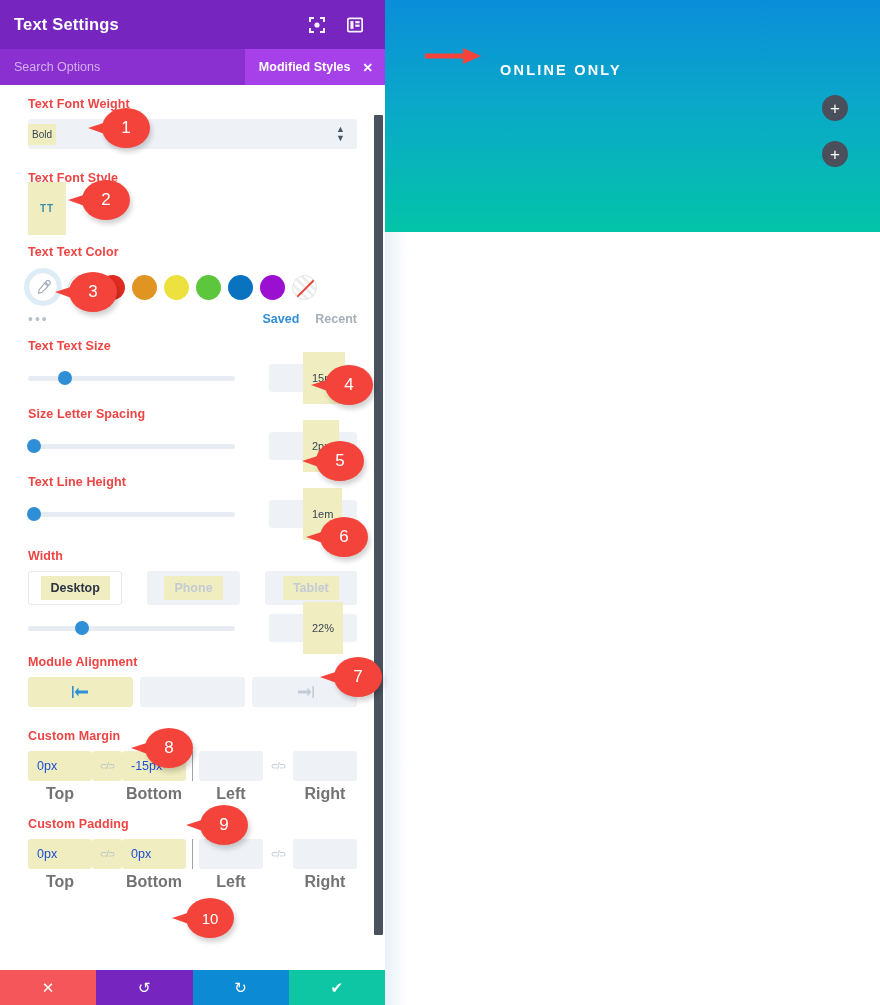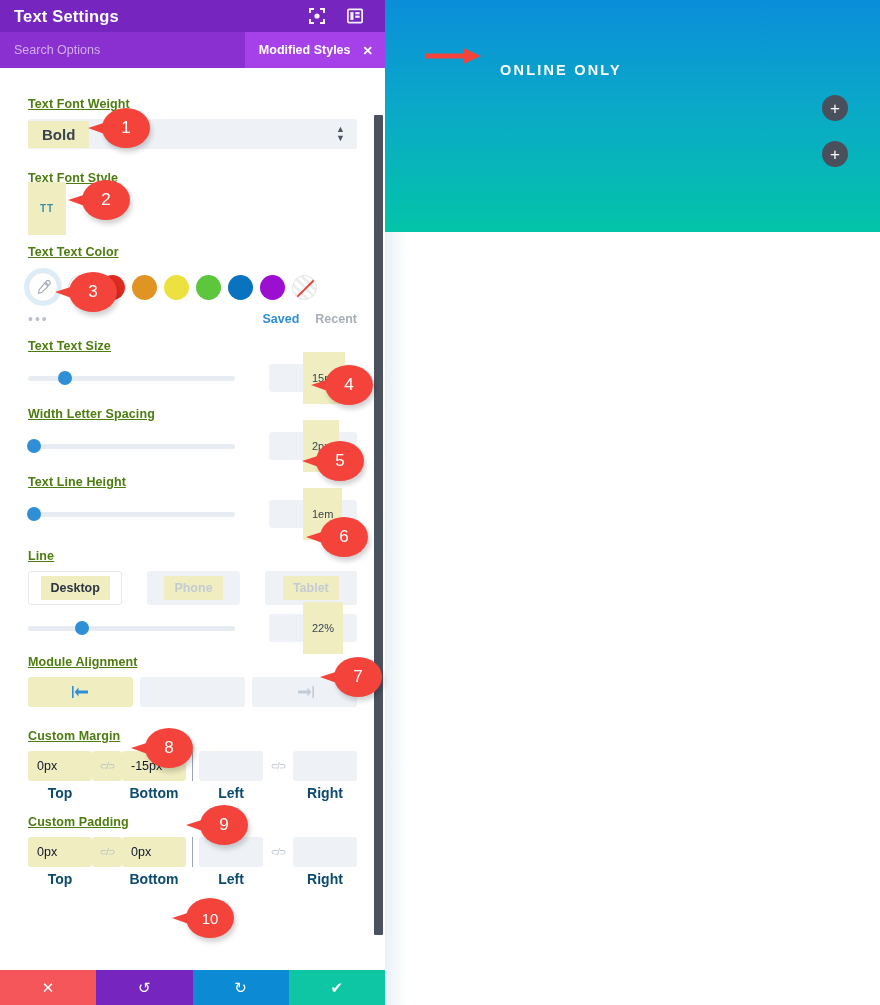--- a/index.html
+++ b/index.html
@@ -44,21 +44,21 @@
   }
   #plus-1 { left: 437px; top: 95px; }
   #plus-2 { left: 437px; top: 141px; }
 
   
   .panel {
     position: absolute; left: 0; top: 0; width: 385px; height: 1005px;
     background: #ffffff;
   }
   .panel-header {
-    position: relative; height: 32px; background: #7625bf;
+    position: relative; height: 49px; background: #7625bf;
     display: flex; align-items: center; padding: 0 14px;
   }
   .panel-title { color:#fff; font-size:16.5px; font-weight:bold; letter-spacing:.2px; }
   .header-icons { margin-left: auto; display: flex; gap: 22px; padding-right: 8px; }
   .hicon { width: 16px; height: 16px; opacity: .95; }
 
   .search-bar {
     height: 36px; background: #8a2fd0; display: flex; align-items: center;
     position: relative;
   }
@@ -82,34 +82,34 @@
   .panel-inner { padding: 12px 0 0 0; position: relative; }
 
   .scrollbar {
     position: absolute; left: 374px; top: 115px; width: 9px; height: 820px;
     background: #4a5260; border-radius: 1px;
   }
 
   
   .group { padding: 0 28px; margin-bottom: 0; }
   .glabel {
-    font-size: 12.5px; color: #4d7c0f; font-weight: bold;
-    margin-bottom: 8px; letter-spacing: .1px; text-decoration: underline;
+    font-size: 12.5px; color: #ef4444; font-weight: bold;
+    margin-bottom: 8px; letter-spacing: .1px;
   }
   .sep { height: 22px; }
 
   
   .select-row {
     position: relative; height: 30px; background: #eef2f7;
     border-radius: 3px; display: flex; align-items: center;
   }
   .hl { background: #f0eec0; }
   .select-val {
-    font-size: 15px; font-weight: bold; color: #394451;
-    padding: 5px 14px; display: inline-block;
+    font-size: 10px; font-weight: normal; color: #394451;
+    padding: 5px 4px; display: inline-block;
   }
   .select-caret {
     position: absolute; right: 12px; top: 50%; transform: translateY(-50%);
     font-size: 9px; color: #4a5564; line-height: 1.05; text-align:center;
   }
 
   
   .tt-btn {
     display: inline-block; padding: 21px 12px; font-size: 10px;
     font-weight: bold; color: #3d8fa8; letter-spacing: 1px;
@@ -178,30 +178,30 @@
   }
   .align-btn.active { background: #f0eec0; }
 
   
   .mp-row { display: flex; align-items: stretch; height: 30px; }
   .mp-cell {
     flex: 1; height: 30px; background: #eef2f7; border-radius: 3px;
     display: flex; align-items: center;
   }
   .mp-cell.hl { background: #f0eec0; }
-  .mp-cell .v { font-size: 12.5px; color: #0f172a; padding: 5px 9px; }
+  .mp-cell .v { font-size: 12.5px; color: #1d4ed8; padding: 5px 9px; }
   .mp-link {
     width: 30px; display: flex; align-items: center; justify-content: center;
     font-size: 9px; color: #b4bec8; letter-spacing: -1px;
   }
   .mp-link.hl { background: #f0eec0; border-radius:3px; }
   .mp-divider { width: 1px; background: #9aa4ae; margin: 0 6px; }
   .mp-labels { display: flex; margin-top: 4px; }
   .mp-lab {
-    flex: 1; text-align: center; font-size: 14px; color: #0c4a6e;
+    flex: 1; text-align: center; font-size: 16px; color: #737373;
     font-weight: bold;
   }
   .mp-lab-spacer { width: 30px; }
   .mp-lab-spacer2 { width: 13px; }
 
   
   .actionbar {
     position: absolute; left: 0; top: 970px; width: 385px; height: 35px;
     display: flex;
   }
@@ -330,21 +330,21 @@
               <div class="slider-knob" style="left:18%"></div>
             </div>
             <div class="slider-val">
               <span class="v hl">15px</span>
             </div>
           </div>
         </div>
         <div class="sep" style="height:12px"></div>
 
         <div class="group">
-          <div class="glabel">Width Letter Spacing</div>
+          <div class="glabel">Size Letter Spacing</div>
           <div class="slider-row">
             <div class="slider-track">
               <div class="slider-knob" style="left:3%"></div>
             </div>
             <div class="slider-val">
               <span class="v hl">2px</span>
             </div>
           </div>
         </div>
         <div class="sep" style="height:12px"></div>
@@ -356,21 +356,21 @@
               <div class="slider-knob" style="left:3%"></div>
             </div>
             <div class="slider-val">
               <span class="v hl">1em</span>
             </div>
           </div>
         </div>
         <div class="sep" style="height:18px"></div>
 
         <div class="group">
-          <div class="glabel">Line</div>
+          <div class="glabel">Width</div>
           <div class="dev-tabs">
             <div class="dev-tab active">
               <span class="t hl">Desktop</span>
             </div>
             <div class="dev-tab">
               <span class="t hl">Phone</span>
             </div>
             <div class="dev-tab">
               <span class="t hl">Tablet</span>
             </div>

